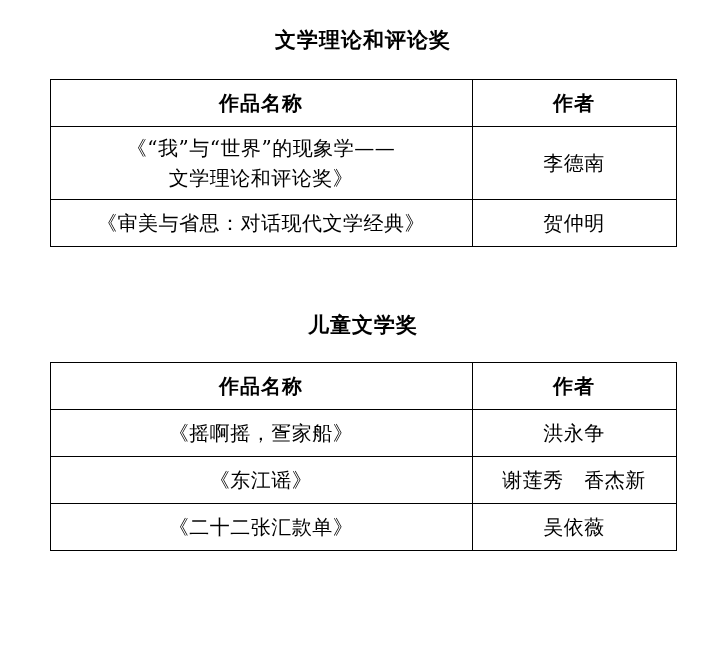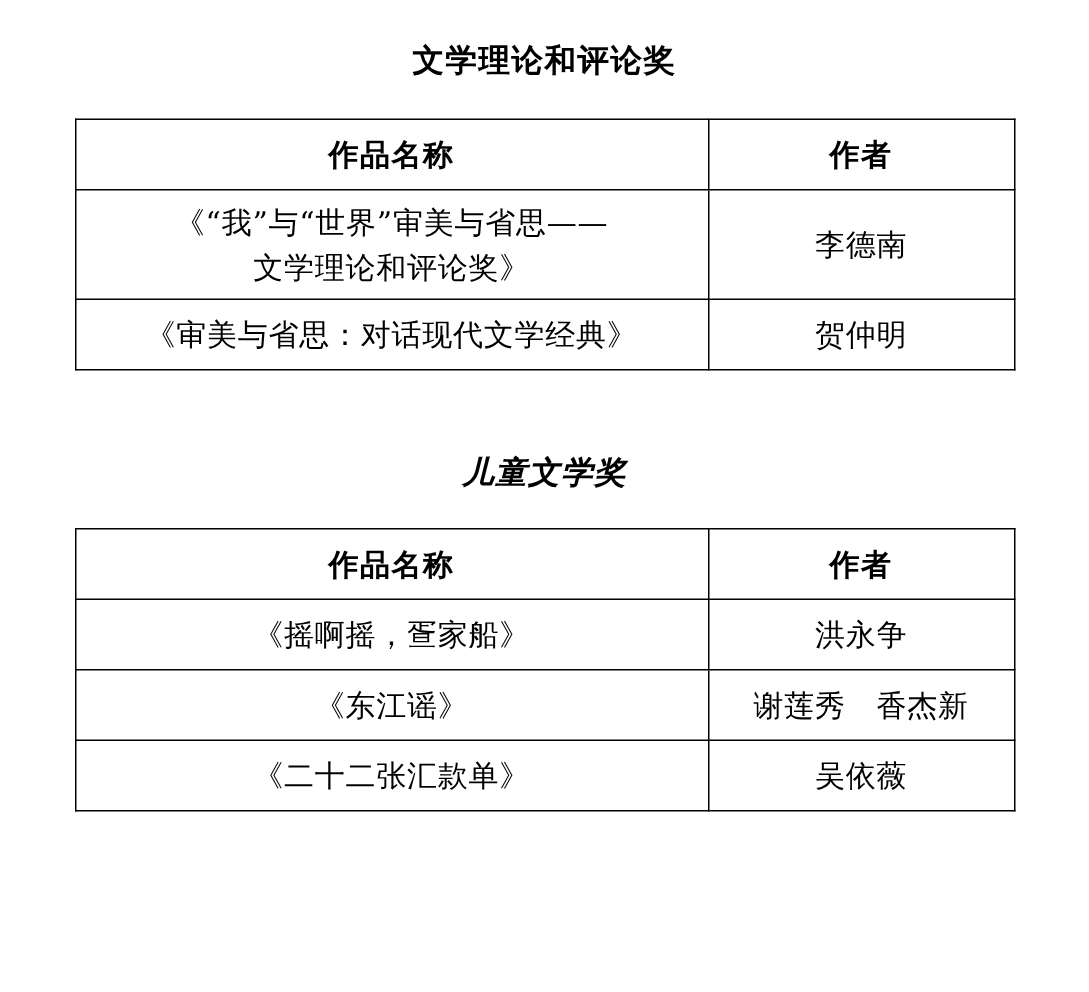--- a/index.html
+++ b/index.html
@@ -24,25 +24,25 @@
     width: 100%;
   }
   .section-title {
     text-align: center;
     font-size: 21px;
     font-weight: bold;
     letter-spacing: 1px;
     font-family: "DejaVu Sans", "Liberation Sans", sans-serif;
   }
   .section-1 .section-title { padding-top: 26px; }
-  .section-2 .section-title { padding-top: 20px; font-style: italic; }
+  .section-2 .section-title { padding-top: 20px; }
 
   table.award-table {
     border-collapse: collapse;
-    margin: 0 auto;
+    margin: 10px auto;
     table-layout: fixed;
     border: 1px solid #000;
   }
   .section-1 table.award-table { margin-top: 25px; width: 626px; }
   .section-2 table.award-table { margin-top: 23px; width: 626px; }
 
   table.award-table col.c1 { width: 422px; }
   table.award-table col.c2 { width: 204px; }
 
   table.award-table th,
@@ -90,21 +90,21 @@
         </colgroup>
       <thead>
         <tr>
           <th>作品名称</th>
           <th>作者</th>
         </tr>
       </thead>
       <tbody>
         <tr>
           <td class="tall">
-            <span class="twoline">《“我”与“世界”审美与省思——</span>
+            <span class="twoline">《“我”与“世界”的现象学——</span>
             <span class="twoline">文学理论和评论奖》</span>
           </td>
           <td class="tall">李德南</td>
         </tr>
         <tr>
           <td>《审美与省思：对话现代文学经典》</td>
           <td>贺仲明</td>
         </tr>
       </tbody>
     </table>

